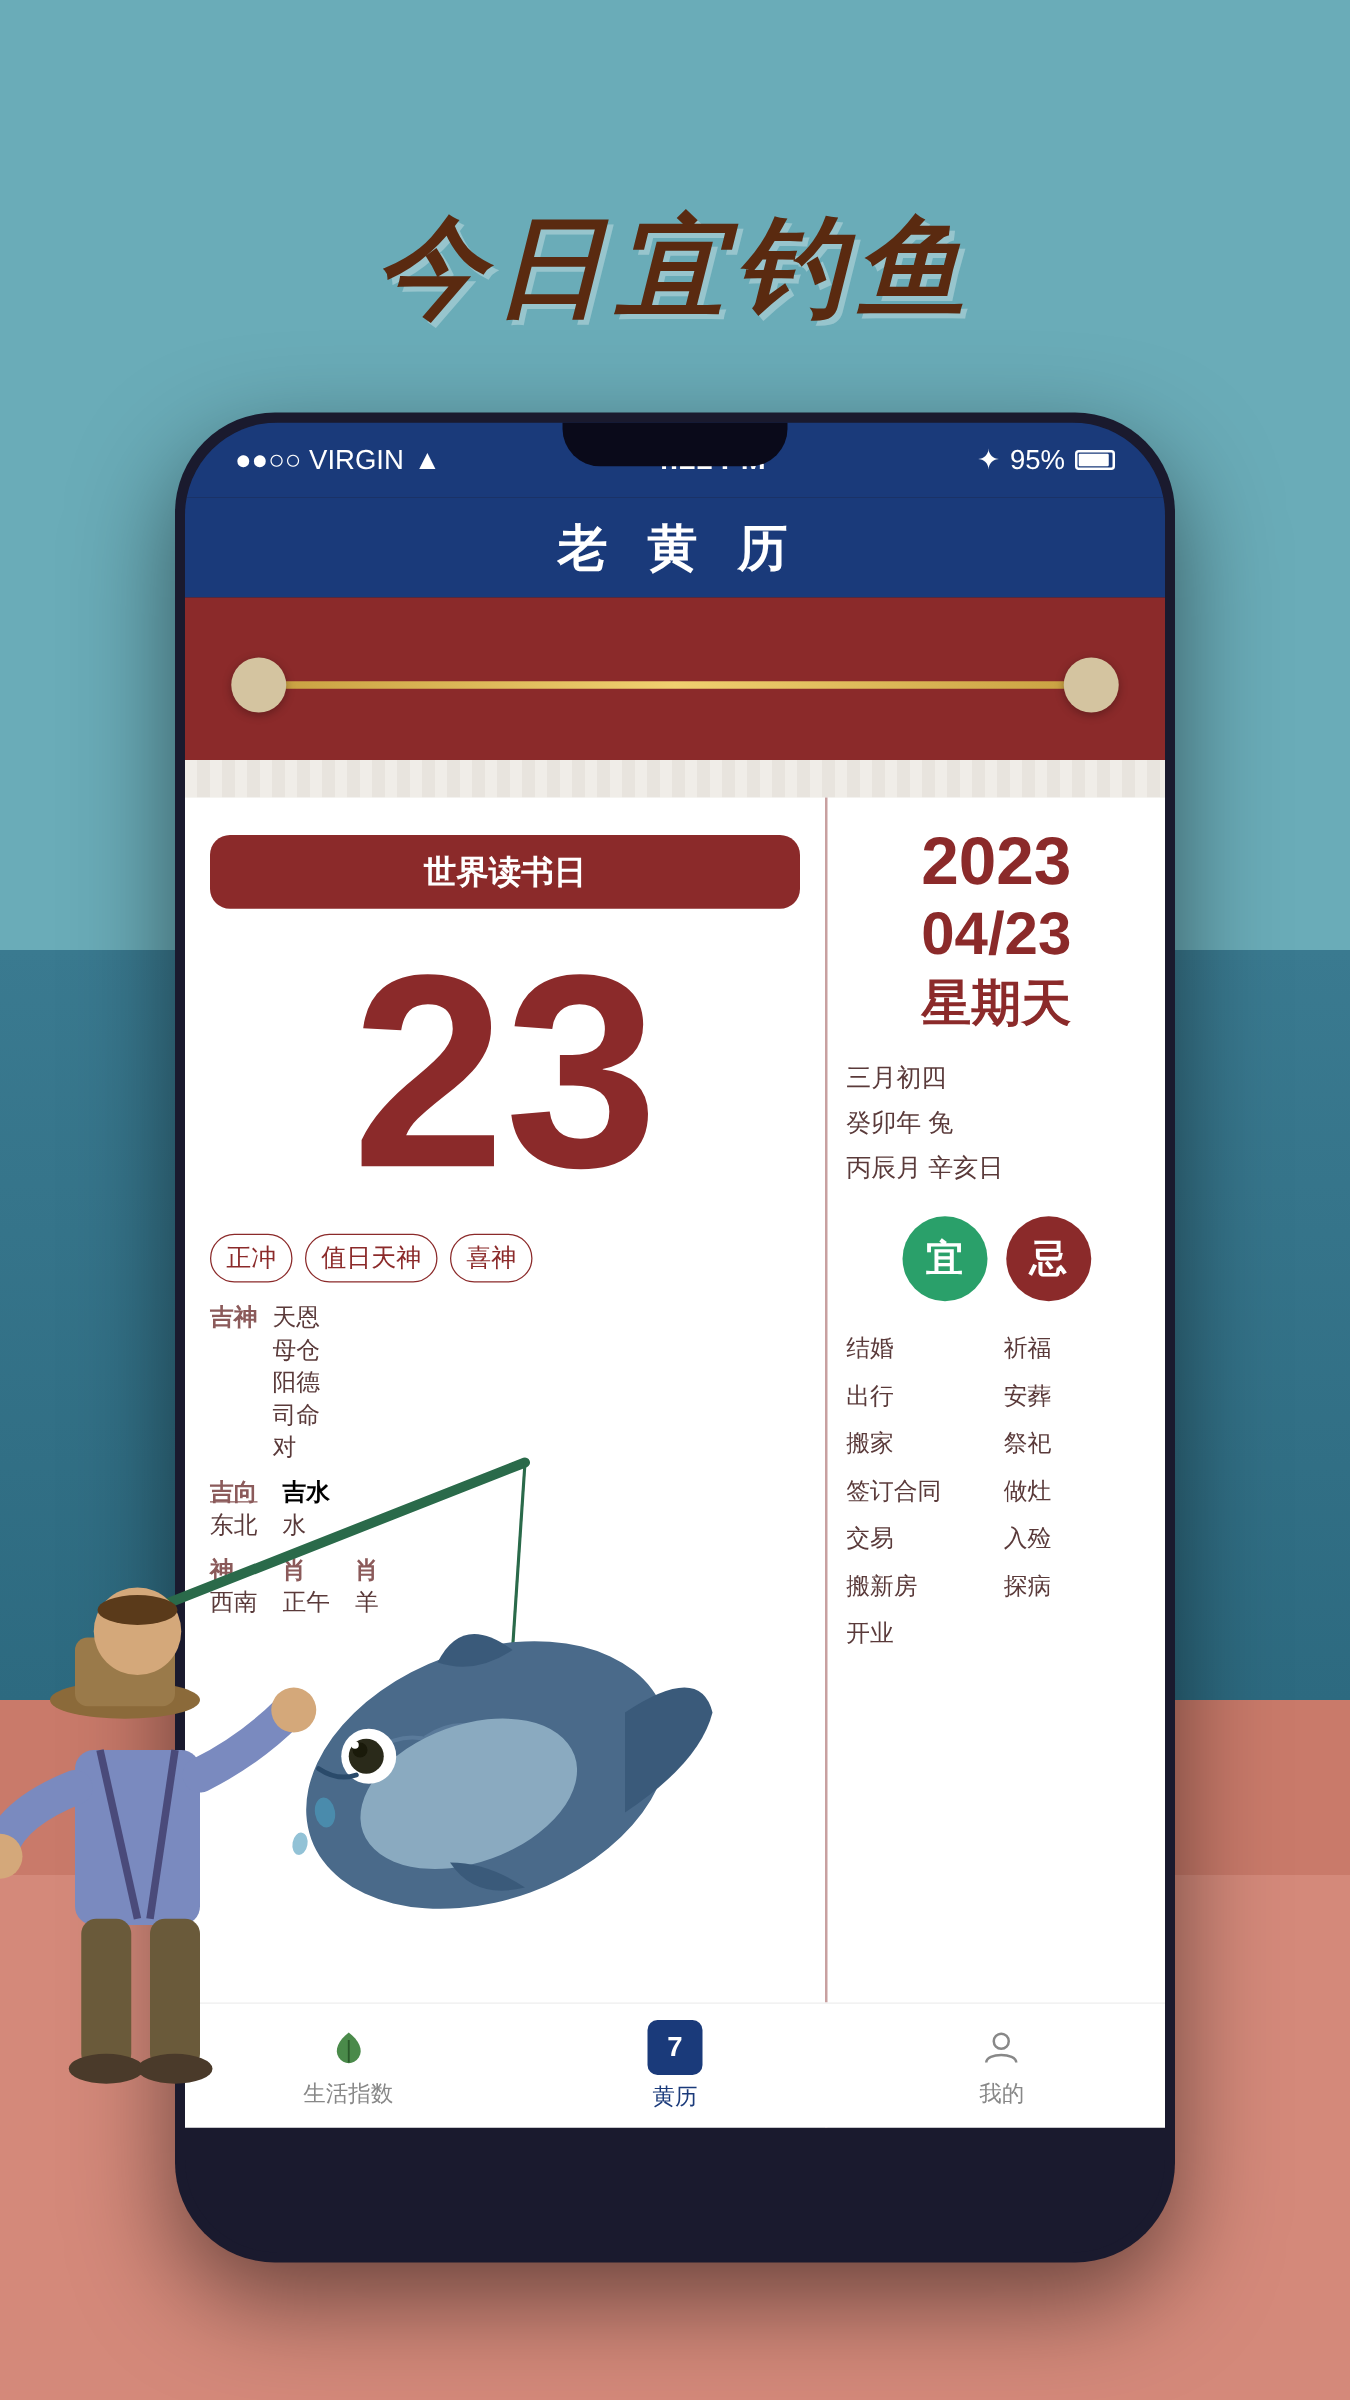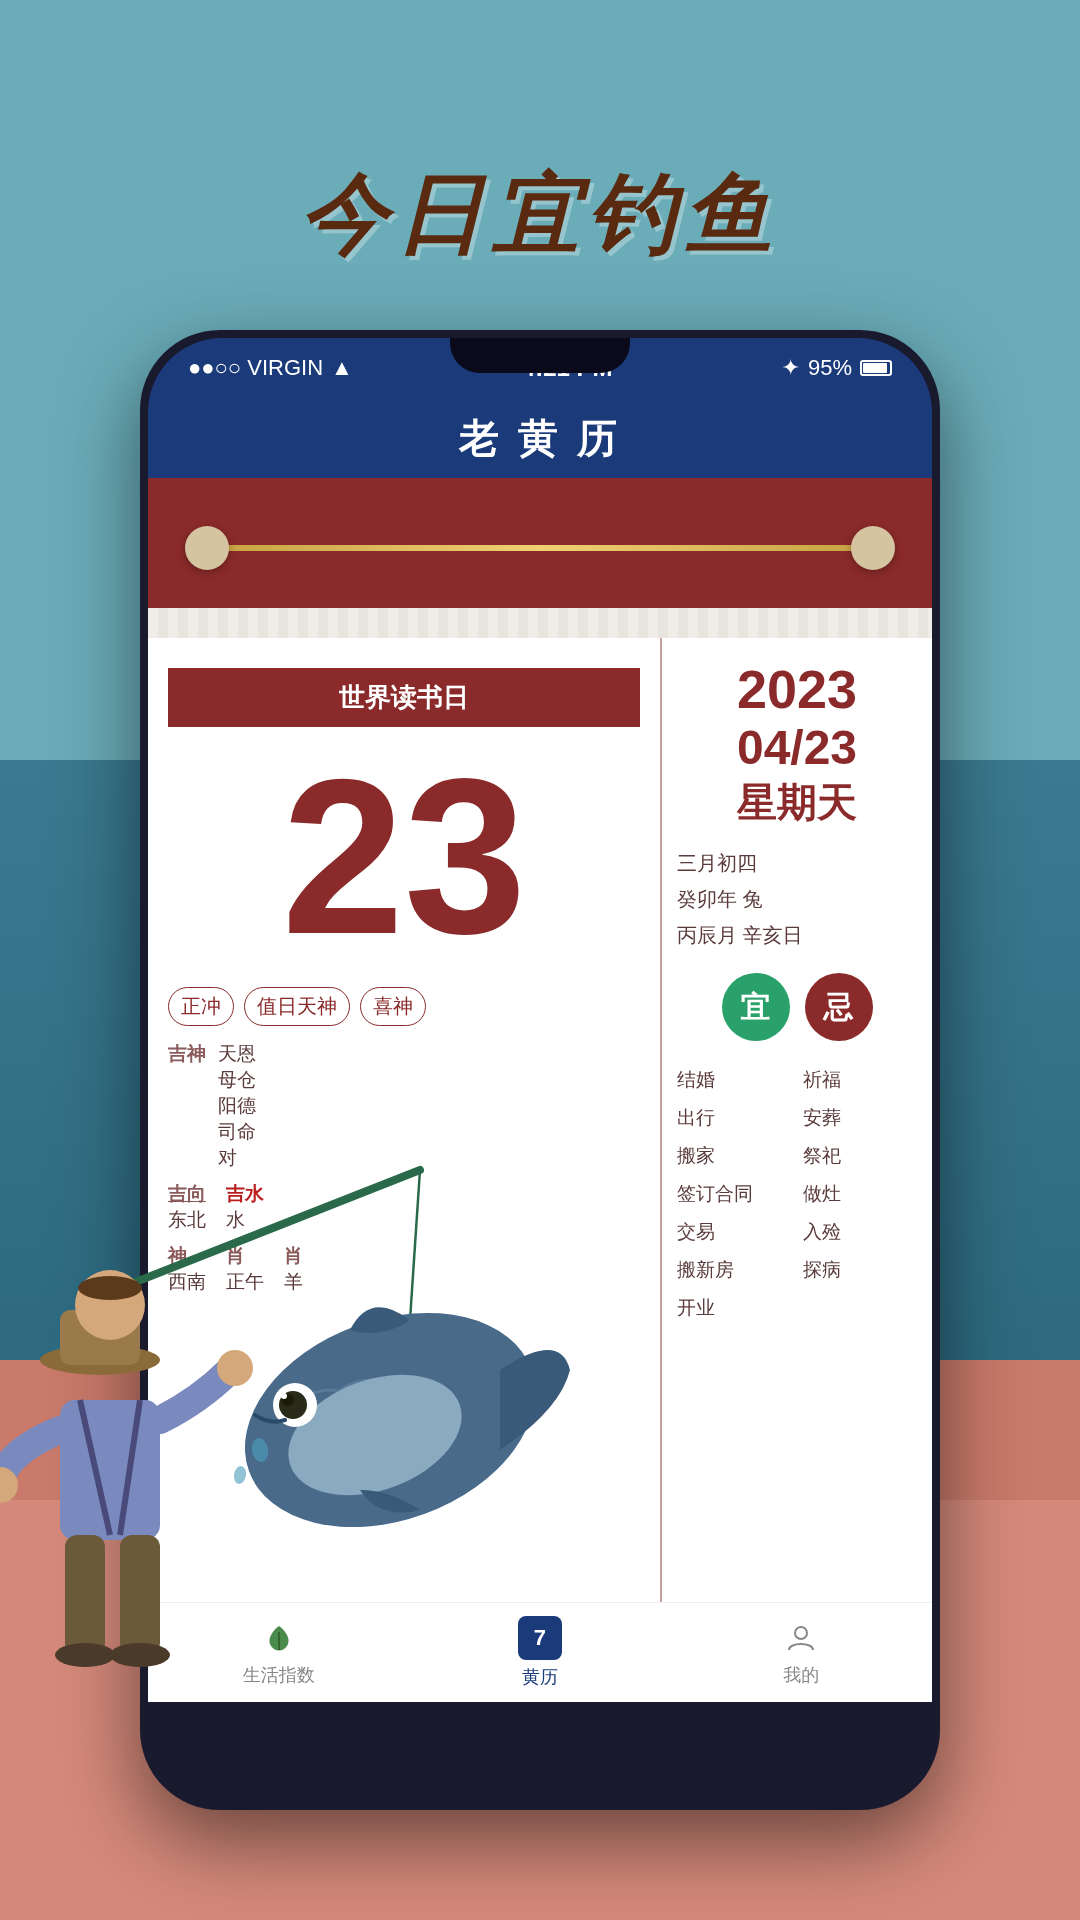--- a/index.html
+++ b/index.html
@@ -120,20 +120,21 @@
 
     
     .app-header {
       position: absolute;
       top: 60px; left: 0; right: 0;
       height: 80px;
       background: #1a3a7a;
       display: flex;
       align-items: center;
       justify-content: center;
+      font-family: Liberation Mono, monospace;
     }
     .app-title {
       font-size: 40px;
       color: white;
       font-weight: 700;
       letter-spacing: 4px;
     }
 
     
     .calendar-top {
@@ -212,21 +213,21 @@
       width: 270px;
       padding: 20px 15px;
     }
 
     
     .special-day-tag {
       background: #8b2a2a;
       color: white;
       text-align: center;
       padding: 12px 20px;
-      border-radius: 0;
+      border-radius: 16px;
       font-size: 26px;
       font-weight: 600;
       margin-bottom: 20px;
     }
 
     
     .big-day {
       font-size: 220px;
       font-weight: 900;
       color: #8b2a2a;
@@ -477,21 +478,21 @@
 对</span>
             </div>
           </div>
 
           <div style="display:flex;gap:20px;margin-top:10px;">
             <div style="font-size:19px;color:#5a3a3a;">
               <div style="color:#8b5a5a;font-weight:600;text-decoration:underline;">吉向</div>
               <div>东北</div>
             </div>
             <div style="font-size:19px;color:#5a3a3a;">
-              <div style="color:#b91c1c;font-weight:600;">吉水</div>
+              <div style="color:#000000;font-weight:600;">吉水</div>
               <div>水</div>
             </div>
           </div>
 
           <div style="display:flex;gap:20px;margin-top:10px;">
             <div style="font-size:19px;color:#5a3a3a;">
               <div style="color:#8b5a5a;font-weight:600;">神</div>
               <div>西南</div>
             </div>
             <div style="font-size:19px;color:#5a3a3a;">

